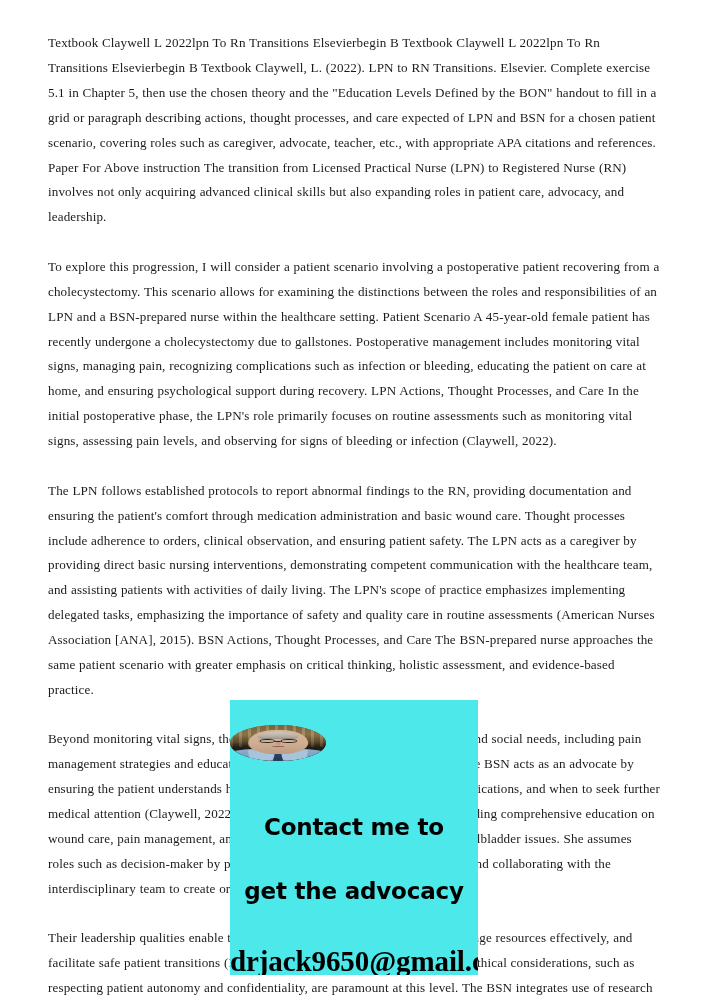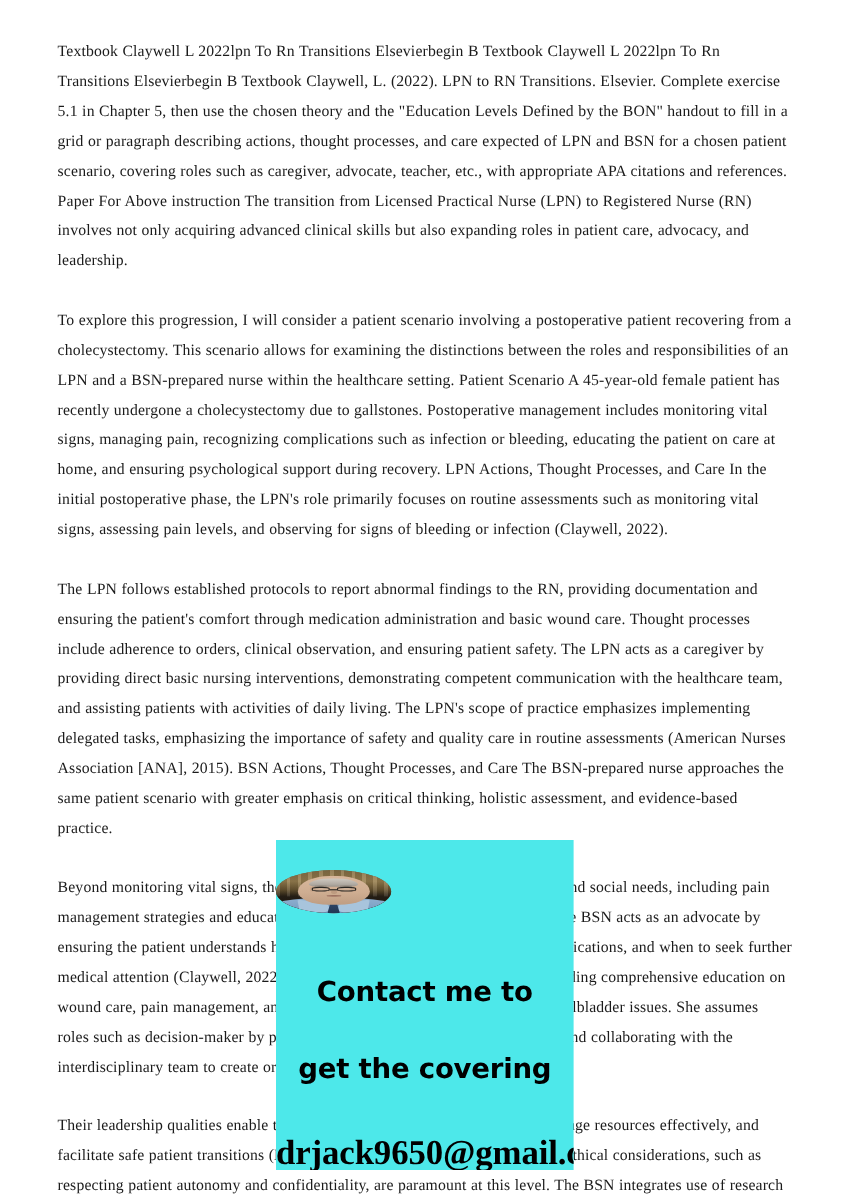--- a/index.html
+++ b/index.html
@@ -267,15 +267,15 @@
       <div class="photo-glasses">
         <div class="lens left"></div>
         <div class="bridge"></div>
         <div class="lens right"></div>
       </div>
       <div class="photo-nose"></div>
       <div class="photo-mouth"></div>
     </div>
   </div>
   <div id="promo-line1">Contact me to</div>
-  <div id="promo-line2">get the covering</div>
+  <div id="promo-line2">get the advocacy</div>
   <div id="promo-email">drjack9650@gmail.com</div>
 </div>
 
 </body></html>

